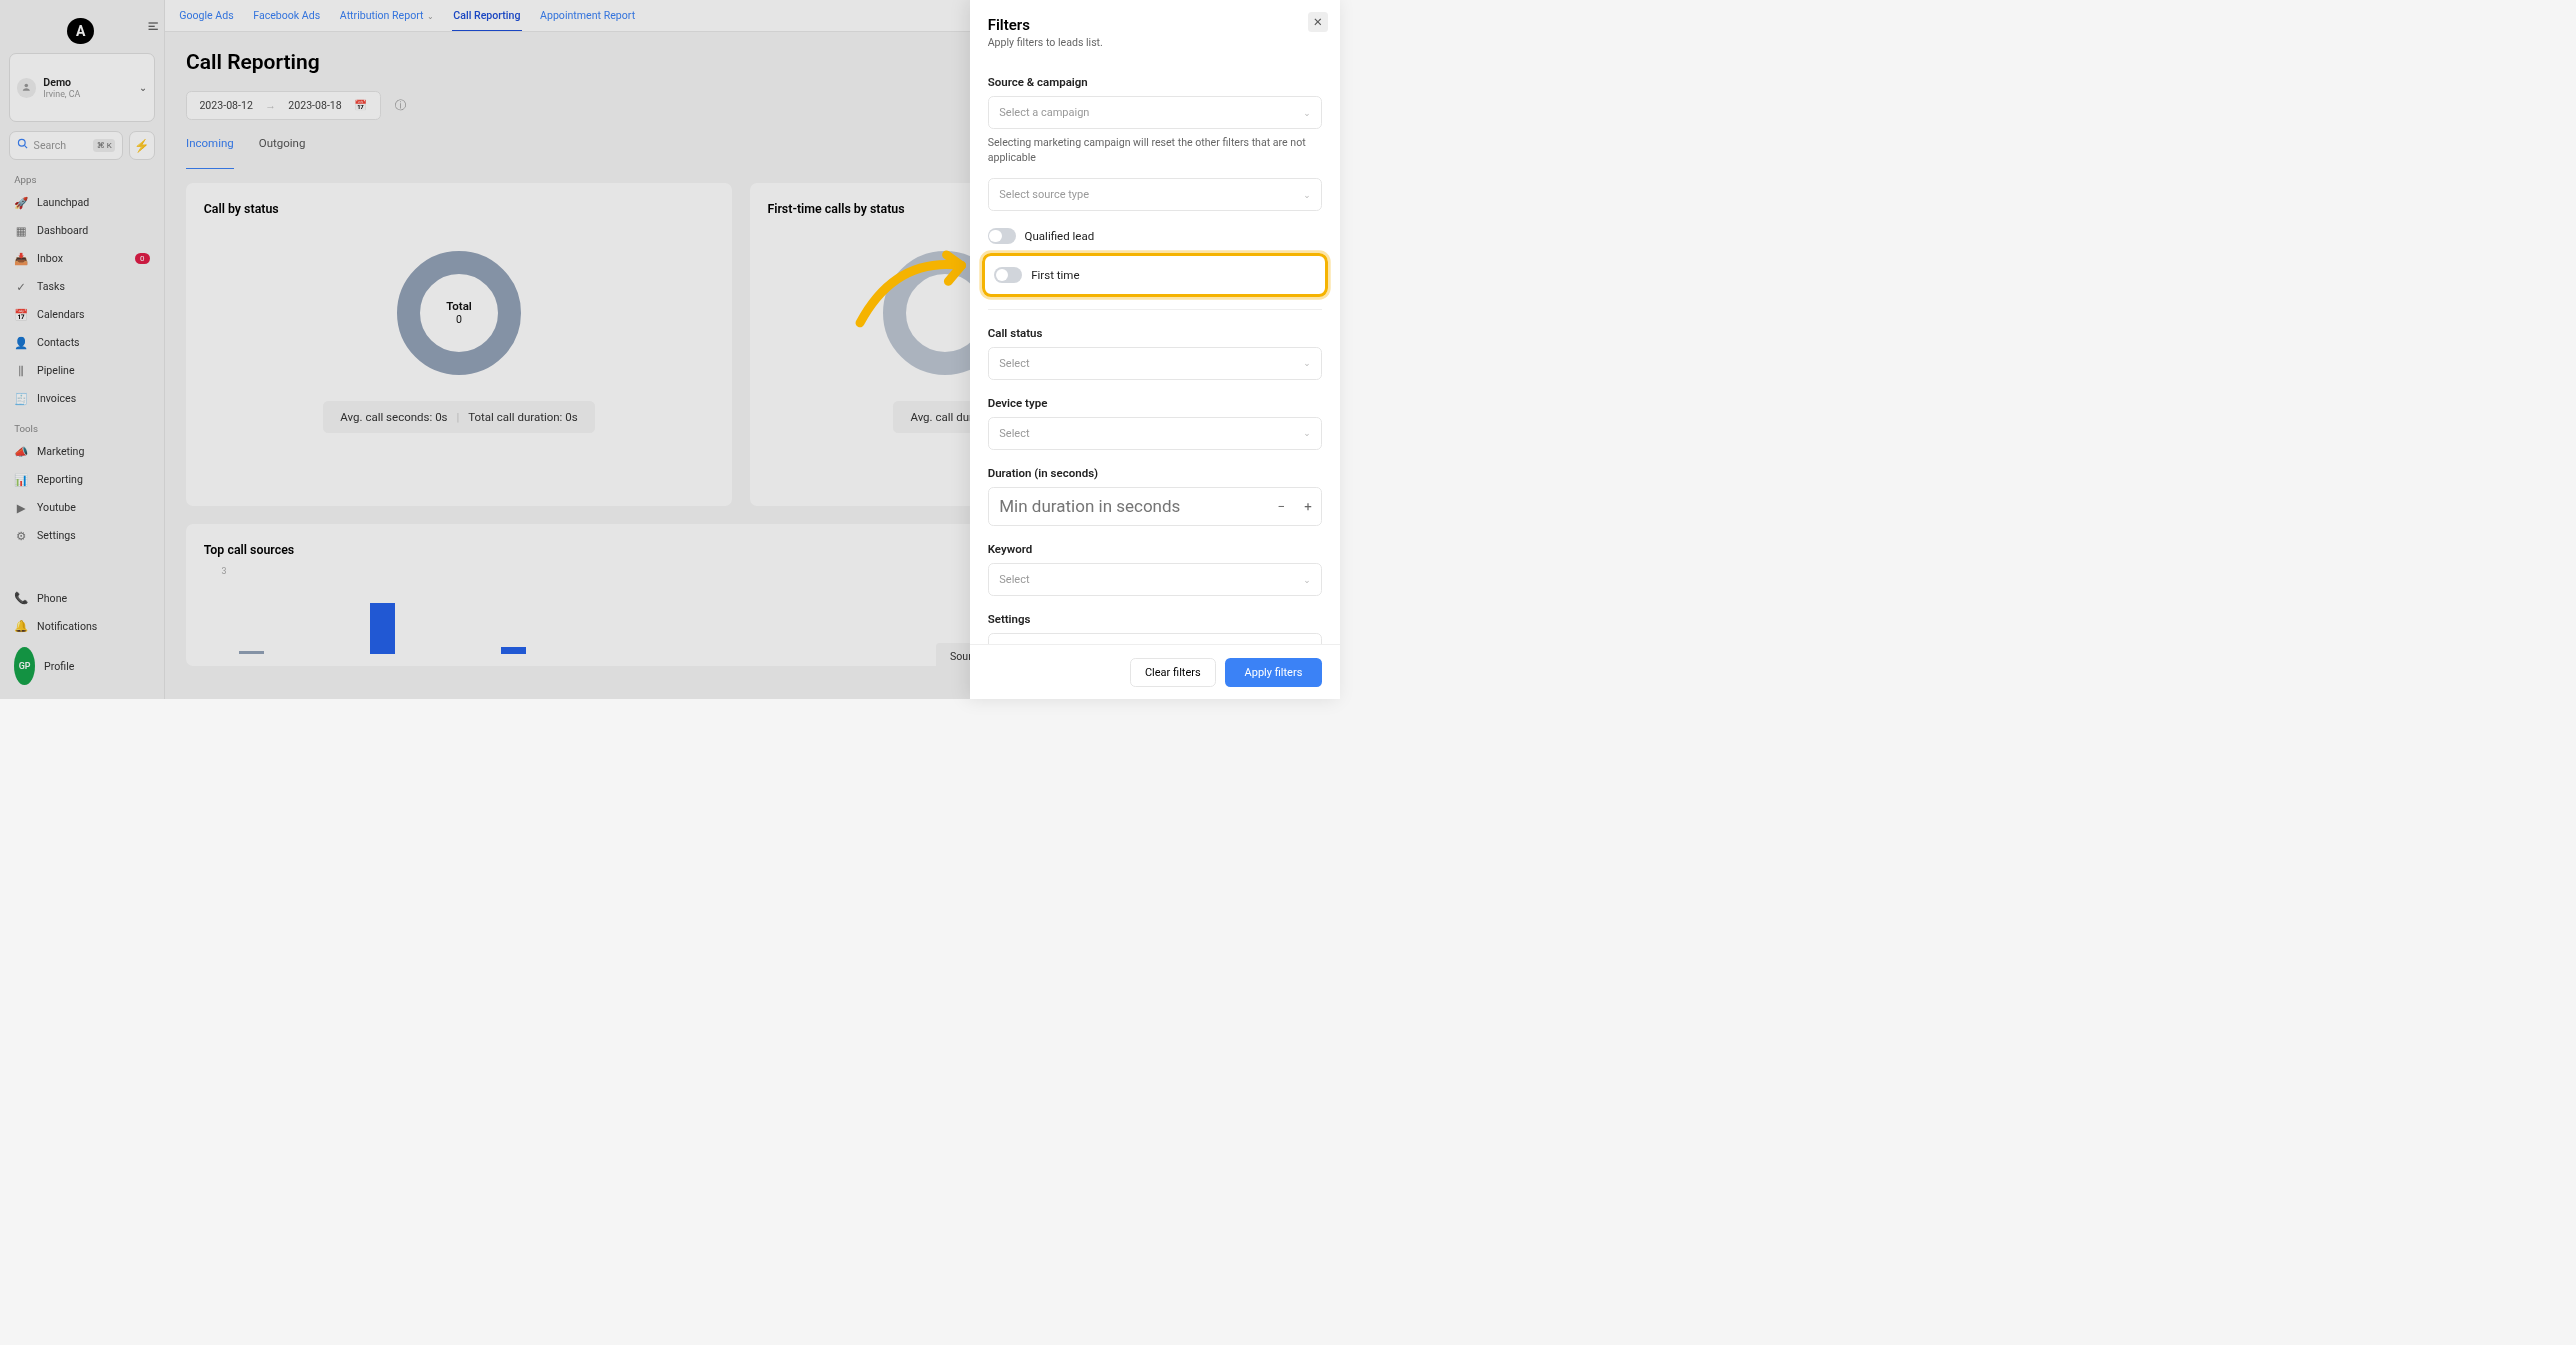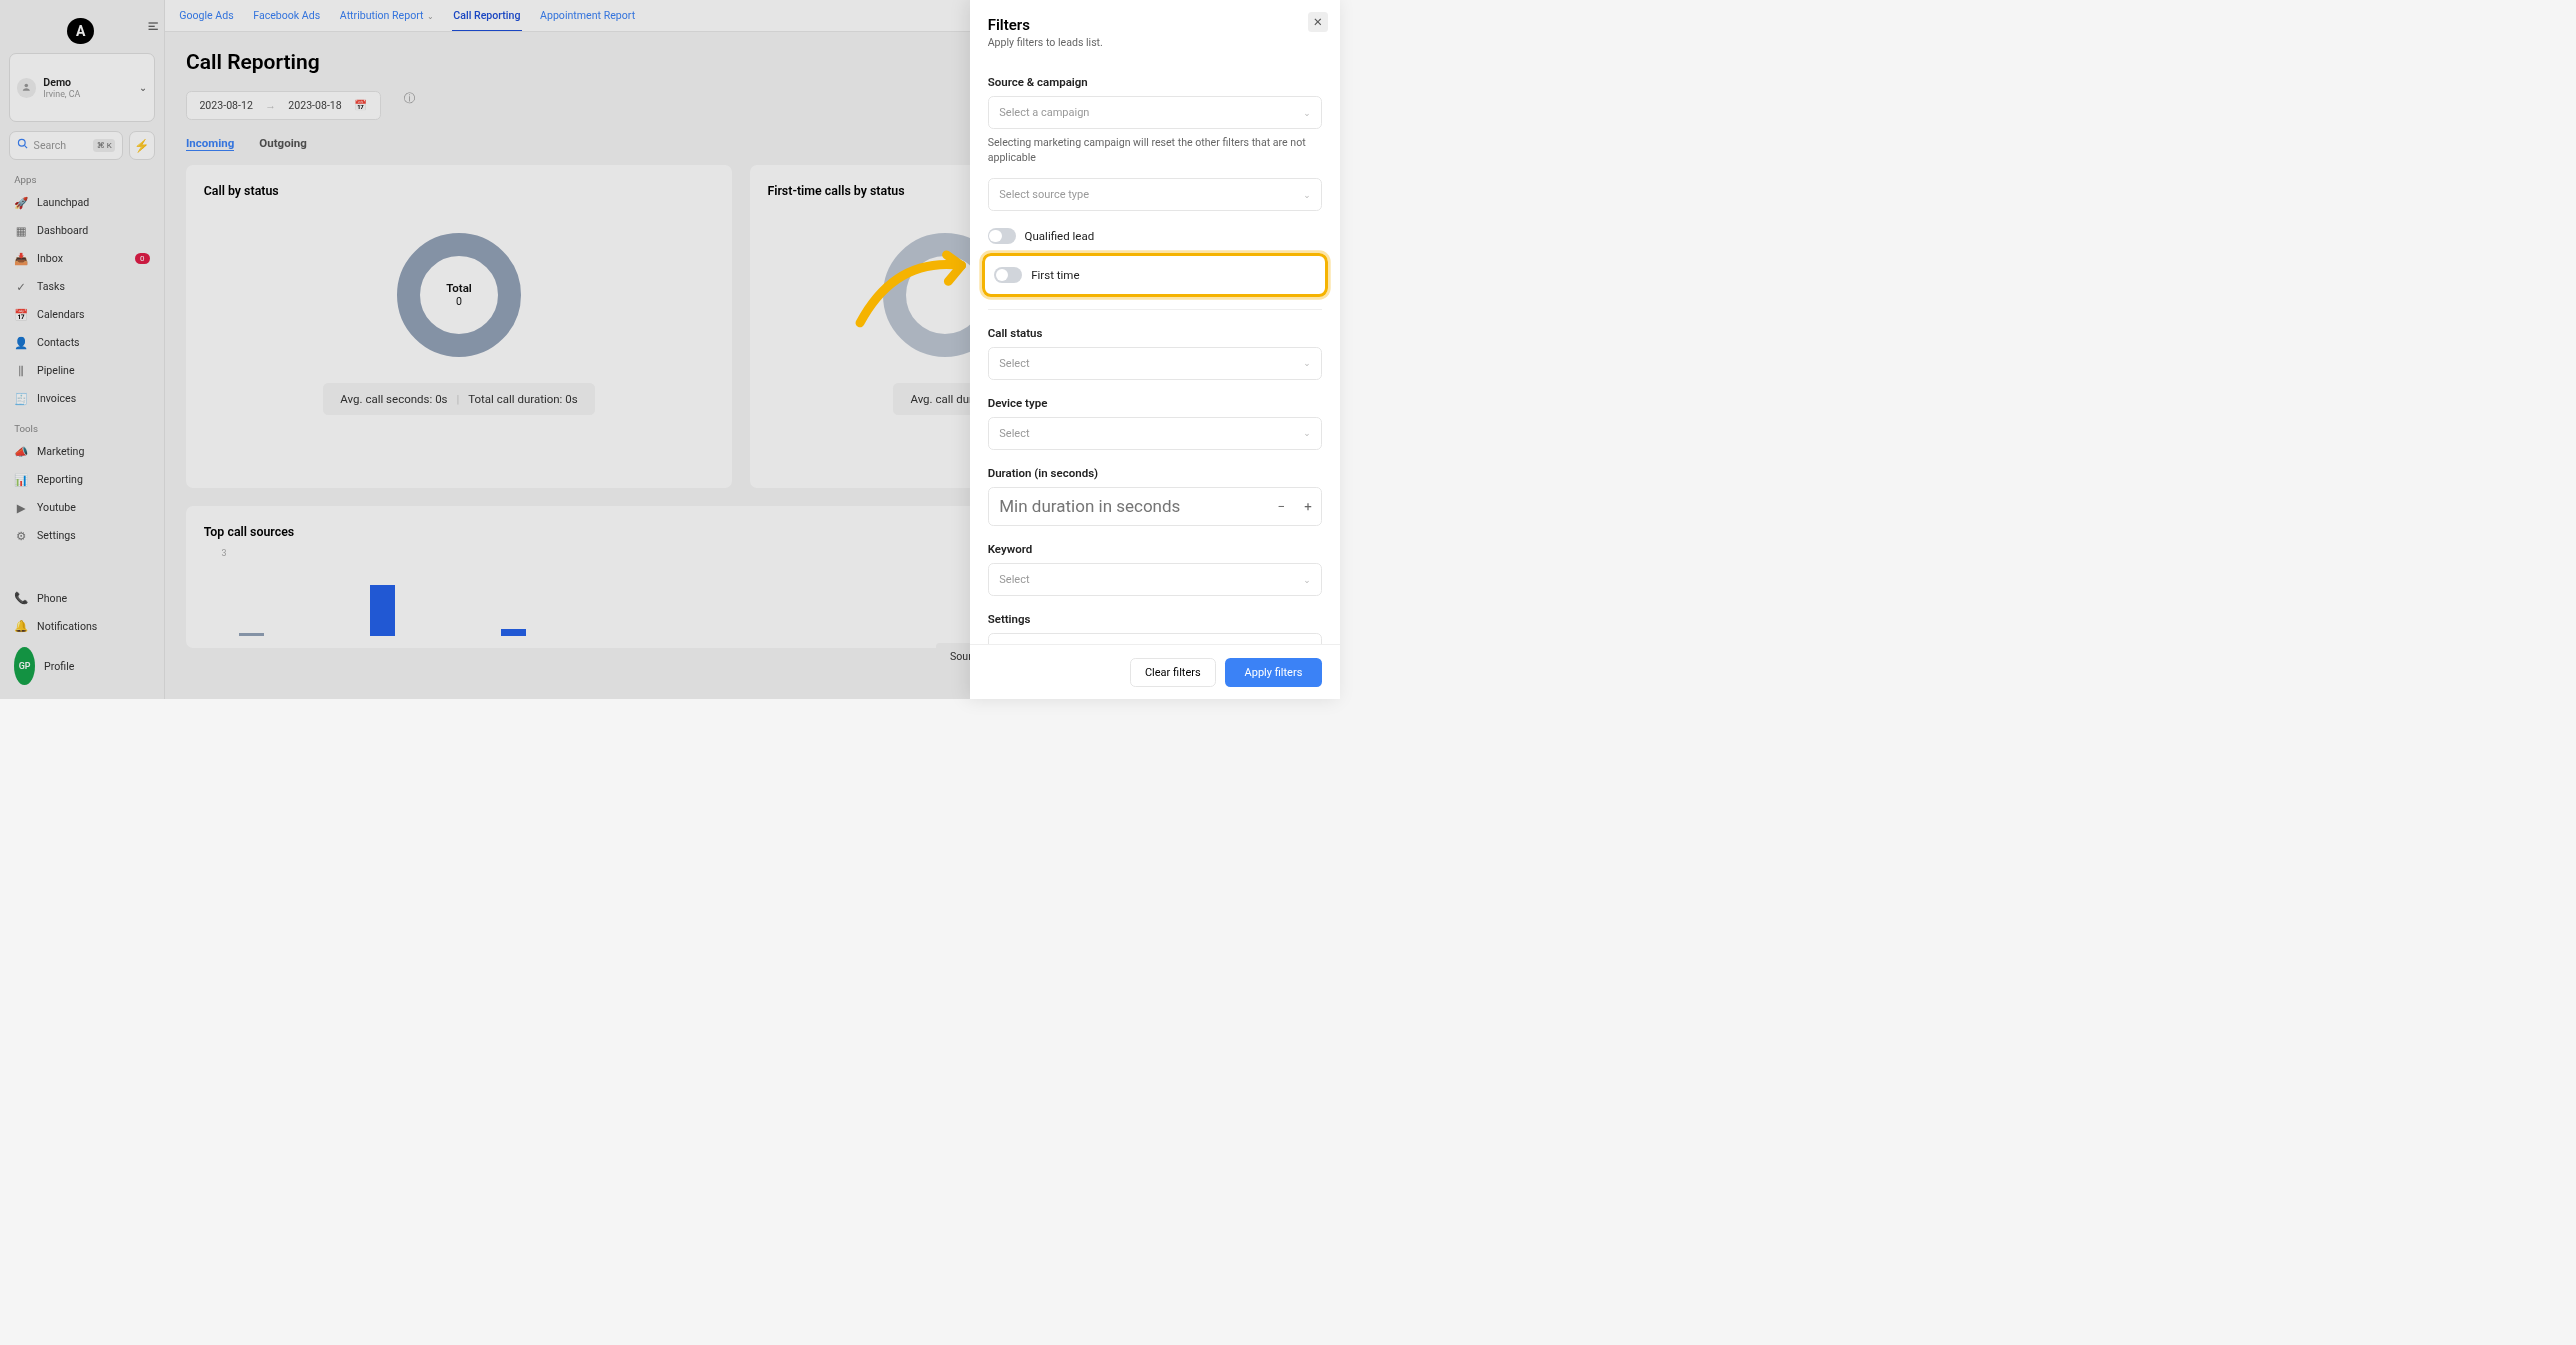--- a/index.html
+++ b/index.html
@@ -37,28 +37,28 @@
 
 
 .topbar { position: absolute; left: 165px; top: 0; right: 0; height: 32px; display: flex; align-items: center; gap: 16px; padding-left: 12.4px; background: #fff; border-bottom: 0.9px solid #e8e8e8; font-size: 10.6px; }
 .topbar .tab { color: #3b82f6; cursor: pointer; padding: 8px 1.8px; }
 .topbar .tab.active { color: #1d4ed8; border-bottom: 1.8px solid #1d4ed8; font-weight: 500; }
 .topbar .tab .dd { font-size: 8px; margin-left: 3.5px; color: #999; }
 
 
 .main { position: absolute; left: 165px; top: 32px; right: 0; bottom: 0; padding: 17.7px 21px; overflow: hidden; }
 .main h1 { font-size: 21px; font-weight: 600; margin-bottom: 17.7px; }
-.date-row { display: flex; align-items: flex-start; gap: 23px; margin-bottom: 16px; }
+.date-row { display: flex; align-items: center; gap: 14px; margin-bottom: 16px; }
 .date-pick { display: flex; align-items: center; gap: 12.4px; background: #fff; border: 0.9px solid #e5e5e5; border-radius: 5.3px; padding: 7px 12.4px; font-size: 10.6px; color: #444; }
 .date-pick .arr { color: #bbb; }
 .date-pick .cal { color: #999; }
 .info-ico { color: #999; font-size: 11.5px; }
 
 .subtabs { display: flex; gap: 25px; font-size: 11.5px; margin-bottom: 14px; }
-.subtabs .stab { color: #555; cursor: pointer; padding-bottom: 0; font-weight: bold; }
+.subtabs .stab { color: #555; cursor: pointer; padding-bottom: 18px; }
 .subtabs .stab.active { color: #3b82f6; border-bottom: 1.8px solid #3b82f6; }
 
 .cards-row { display: flex; gap: 17.7px; margin-bottom: 17.7px; }
 .card { background: #fff; border-radius: 7px; padding: 17.7px; }
 .card.big { width: 546px; height: 323px; }
 .card-title { font-size: 12.4px; font-weight: 600; margin-bottom: 17.7px; }
 
 .donut-wrap { display: flex; flex-direction: column; align-items: center; justify-content: center; height: calc(100% - 71px); }
 .donut { width: 124px; height: 124px; border-radius: 50%; border: 23px solid #94a3b8; display: flex; align-items: center; justify-content: center; flex-direction: column; }
 .donut .tl { font-size: 11.5px; color: #111; font-weight: 600; }

